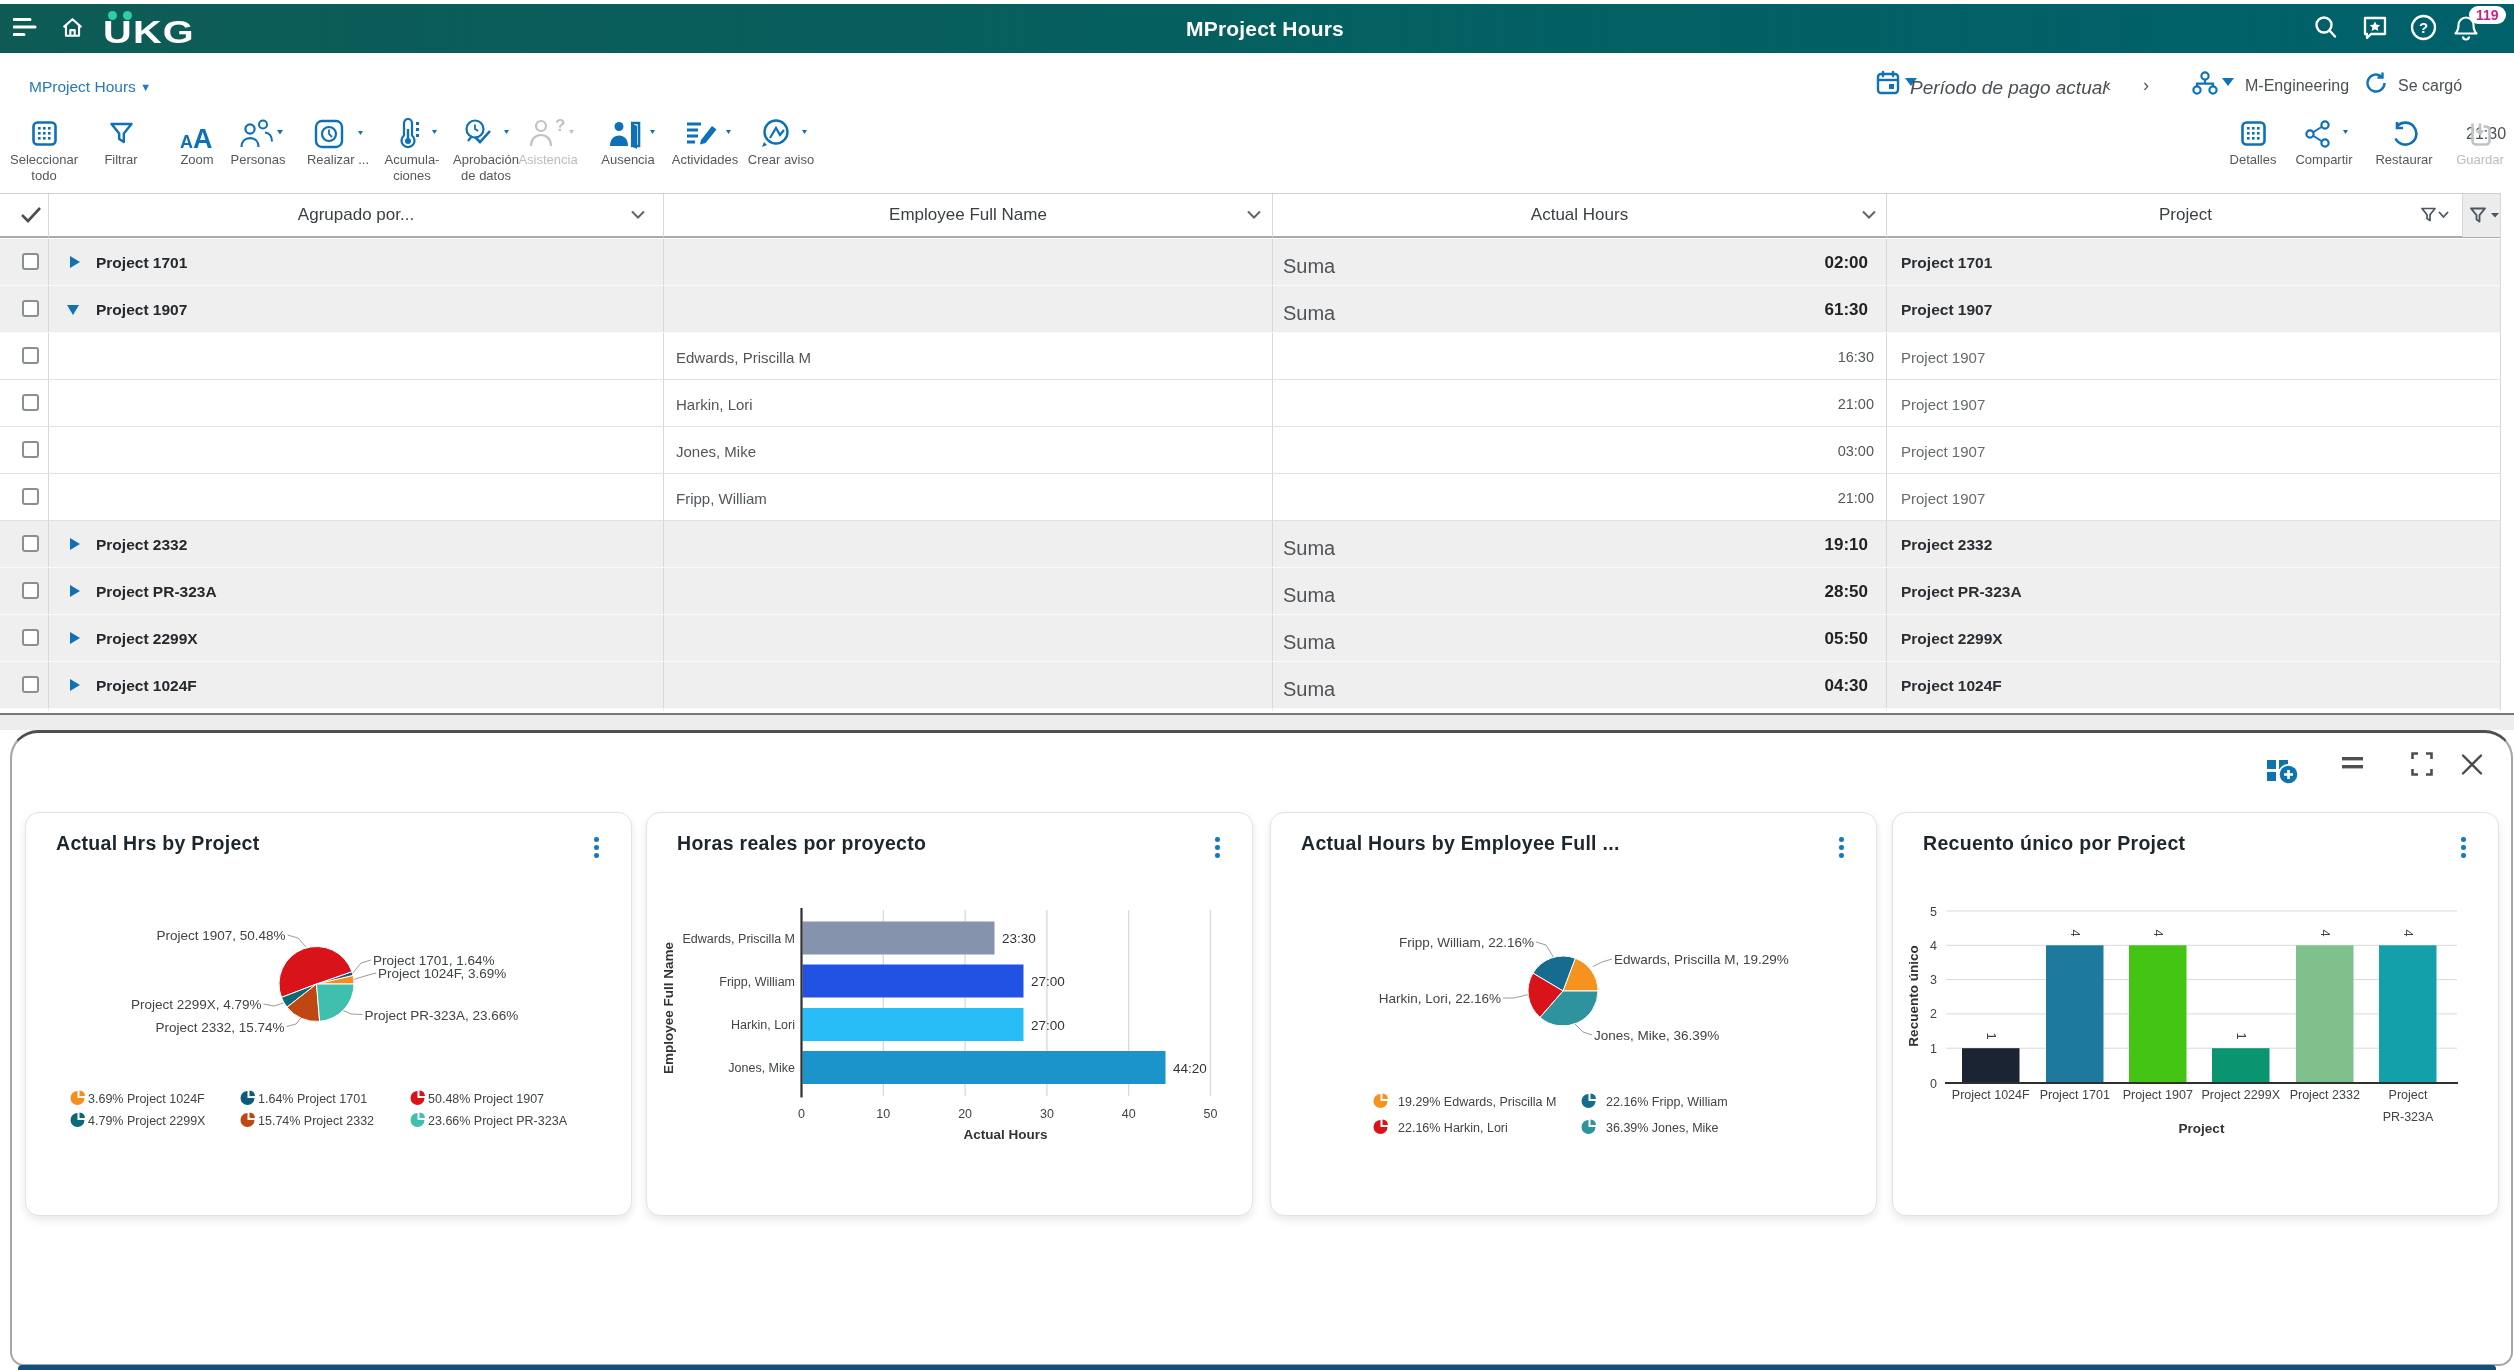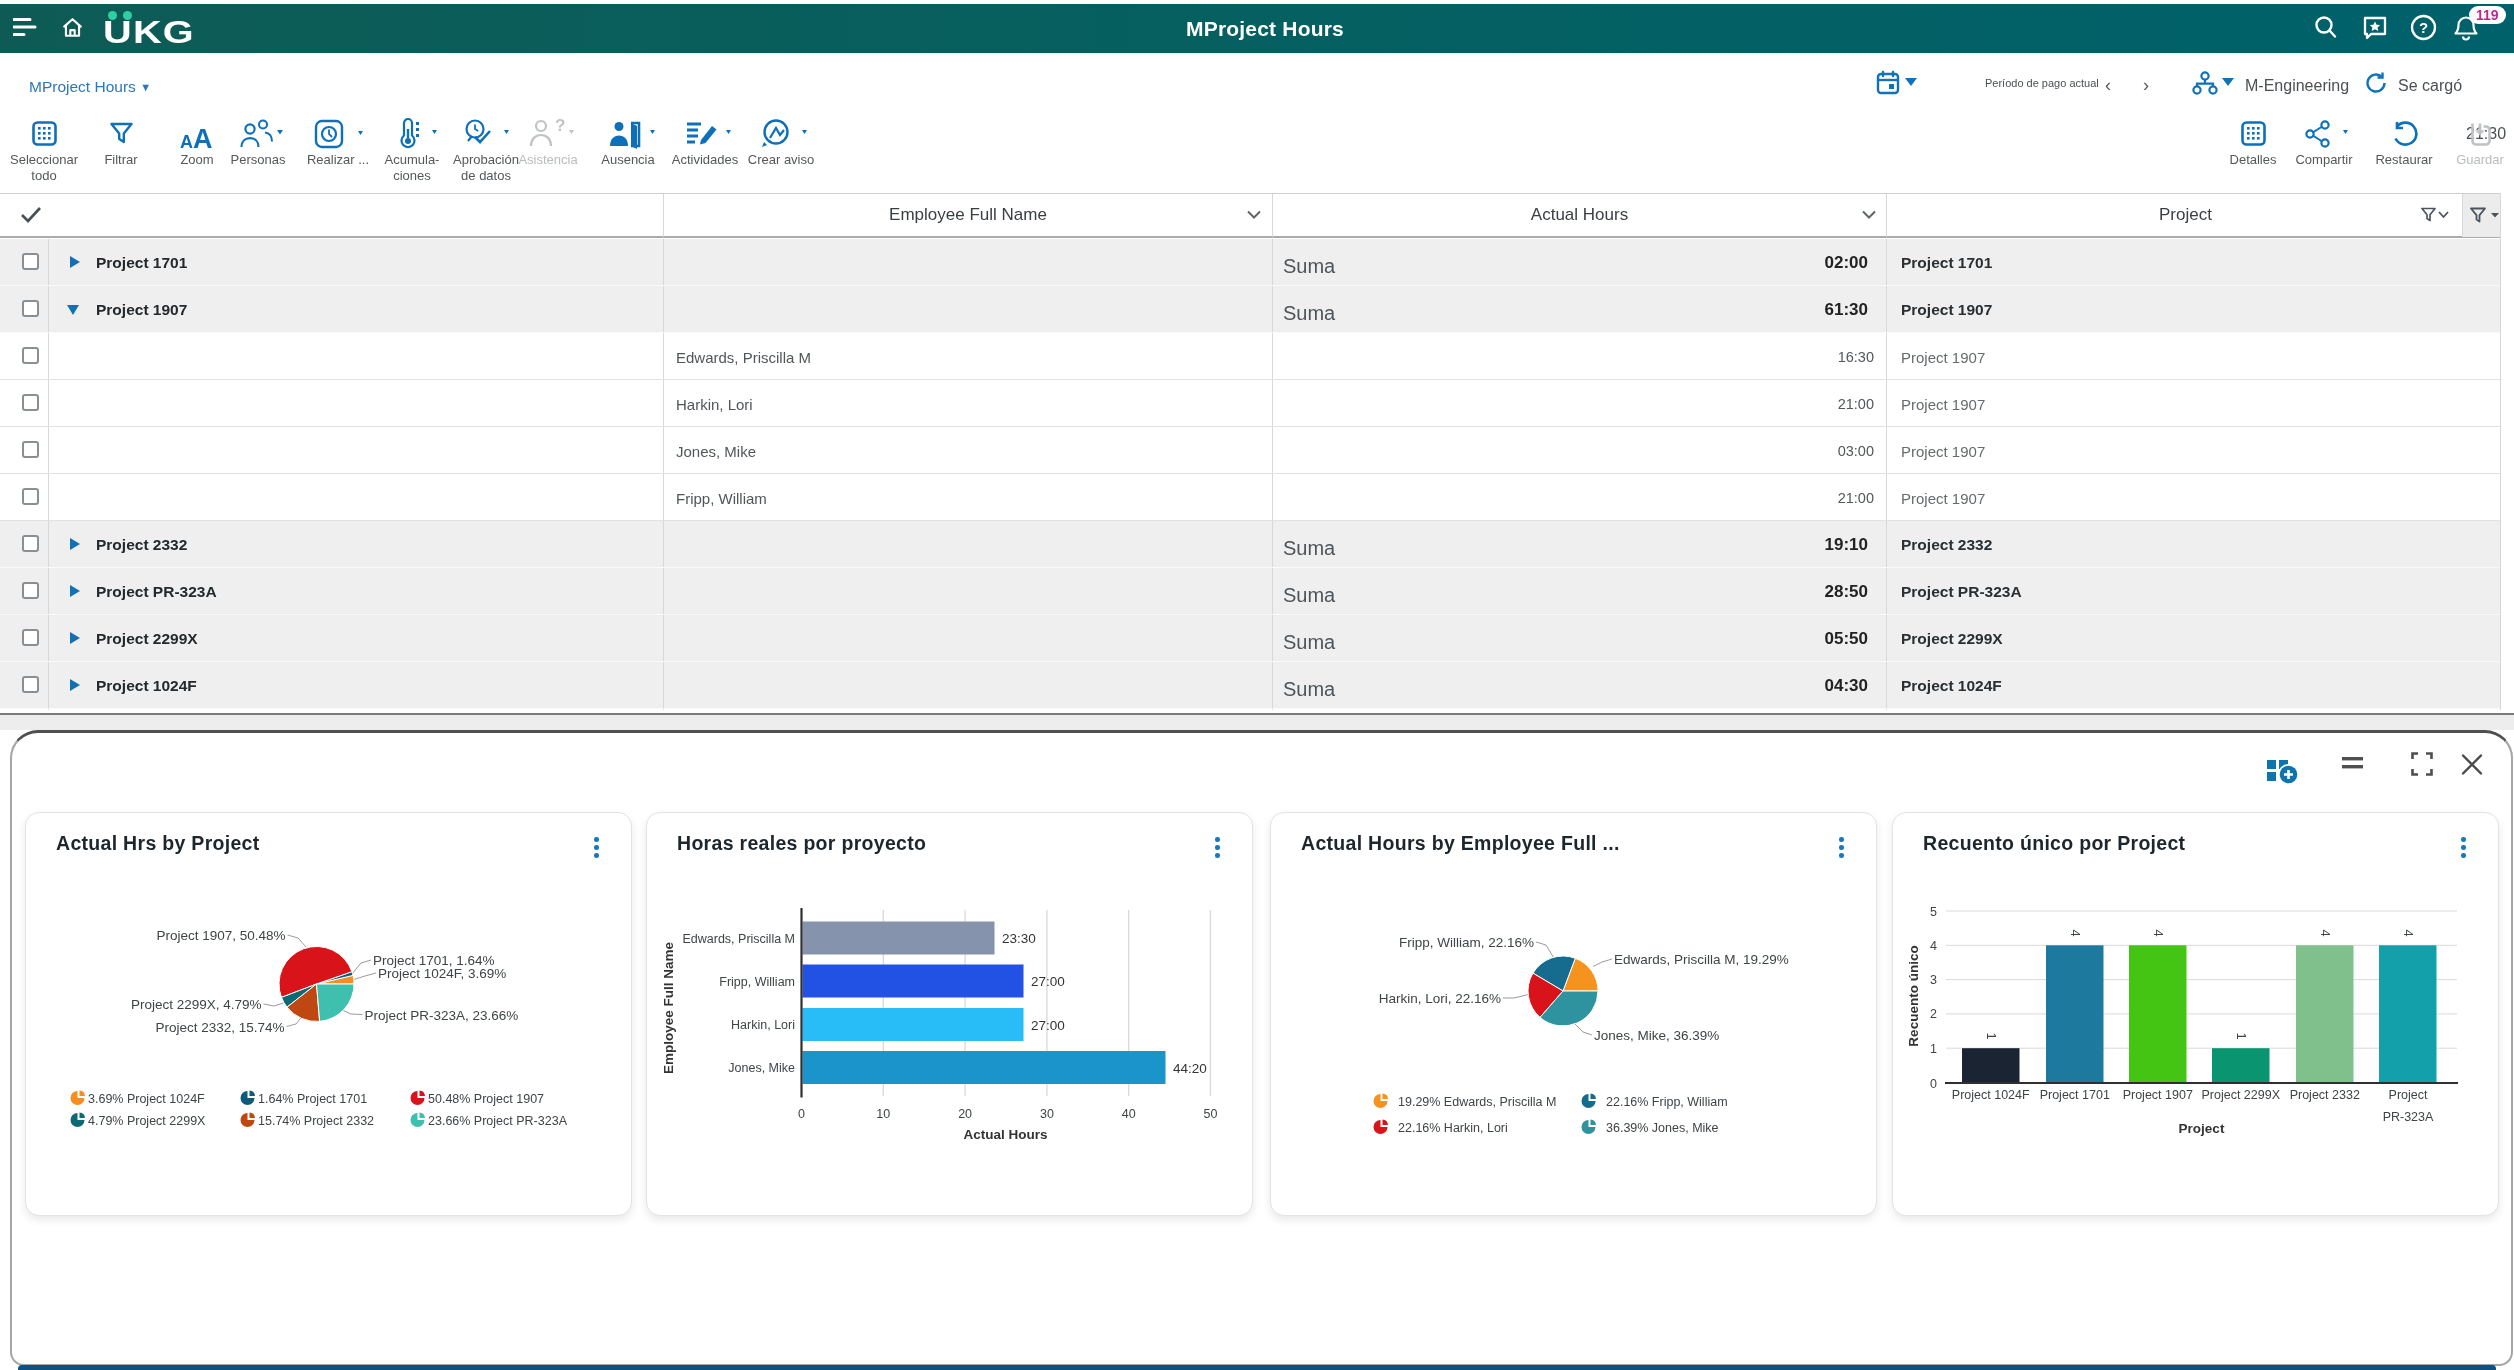--- a/index.html
+++ b/index.html
@@ -90,21 +90,21 @@
 <div class="badge">119</div>
 <div id="crumb">MProject Hours <span style="font-size:11px;position:relative;top:-1px;">▼</span></div>
 
 <svg class="abs" style="left:1876px;top:70px;" width="25" height="26" viewBox="0 0 25 26">
   <rect x="2" y="4" width="20" height="19" rx="3" stroke="#1072b9" stroke-width="2.4" fill="none"></rect>
   <path d="M2 10 h20" stroke="#1072b9" stroke-width="2.4"></path>
   <path d="M7 2 v4 M17 2 v4" stroke="#1072b9" stroke-width="2.4" stroke-linecap="round"></path>
   <rect x="13" y="14" width="5" height="5" fill="#1072b9"></rect>
 </svg>
 <div class="abs" style="left:1905px;top:78px;width:0;height:0;border-top:8px solid #1072b9;border-left:6px solid transparent;border-right:6px solid transparent;"></div>
-<div class="subright" style="left:1985px;font-size:11px;">Período de pago actual</div>
+<div class="subright" style="left:1910px;font-size:19px;font-style:italic;">Período de pago actual</div>
 <div class="subright" style="left:2105px;color:#56595b;font-size:18px;top:75px;">‹</div>
 <div class="subright" style="left:2143px;color:#56595b;font-size:18px;top:75px;">›</div>
 <svg class="abs" style="left:2192px;top:70px;" width="26" height="26" viewBox="0 0 26 26">
   <circle cx="13" cy="6" r="3.6" stroke="#1072b9" stroke-width="2.2" fill="none"></circle>
   <circle cx="5" cy="20" r="3.6" stroke="#1072b9" stroke-width="2.2" fill="none"></circle>
   <circle cx="21" cy="20" r="3.6" stroke="#1072b9" stroke-width="2.2" fill="none"></circle>
   <path d="M13 9.6 v4 M13 13.6 h-8 v3 M13 13.6 h8 v3" stroke="#1072b9" stroke-width="2.2" fill="none"></path>
 </svg>
 <div class="abs" style="left:2222px;top:78px;width:0;height:0;border-top:8px solid #1072b9;border-left:6px solid transparent;border-right:6px solid transparent;"></div>
 <div class="subright" style="left:2245px;">M-Engineering</div>
@@ -230,20 +230,26 @@
 <svg class="abs" style="left:2468px;top:121px;" width="26" height="26" viewBox="0 0 26 26">
   <path d="M4.5 2.5 V20 a3.5 3.5 0 0 0 3.5 3.5 H18 a3.5 3.5 0 0 0 3.5 -3.5 V9 a3.5 3.5 0 0 0 -3.5 -3.5 h-2.5" stroke="#c0c3c5" stroke-width="2.6" fill="none"></path>
   <path d="M12 2.5 v7.5" stroke="#c0c3c5" stroke-width="2.6" fill="none"></path>
   <path d="M7.2 9.2 h9.6 l-4.8 5.6 z" fill="#c0c3c5"></path>
 </svg>
 
 <div id="thead">
   <svg class="abs" style="left:20px;top:11px;" width="22" height="20" viewBox="0 0 22 20">
     <path d="M2 10 l6 6 L20 3" stroke="#4a4f54" stroke-width="2.6" fill="none"></path>
   </svg>
+  <div class="hcol" style="left:48px;width:615px;">
+      <div class="hlab">Agrupado por...</div>
+    <svg class="abs" style="left:580px;top:15px;" width="18" height="12" viewBox="0 0 18 12">
+        <path d="M3 2.5 l6 6 6-6" stroke="#5f6569" stroke-width="2" fill="none"></path>
+      </svg>
+  </div>
   <div class="hcol" style="left:663px;width:609px;">
       <div class="hlab">Employee Full Name</div>
     <svg class="abs" style="left:581px;top:15px;" width="18" height="12" viewBox="0 0 18 12">
         <path d="M3 2.5 l6 6 6-6" stroke="#5f6569" stroke-width="2" fill="none"></path>
       </svg>
   </div>
   <div class="hcol" style="left:1272px;width:614px;">
       <div class="hlab">Actual Hours</div>
     <svg class="abs" style="left:587px;top:15px;" width="18" height="12" viewBox="0 0 18 12">
         <path d="M3 2.5 l6 6 6-6" stroke="#5f6569" stroke-width="2" fill="none"></path>

